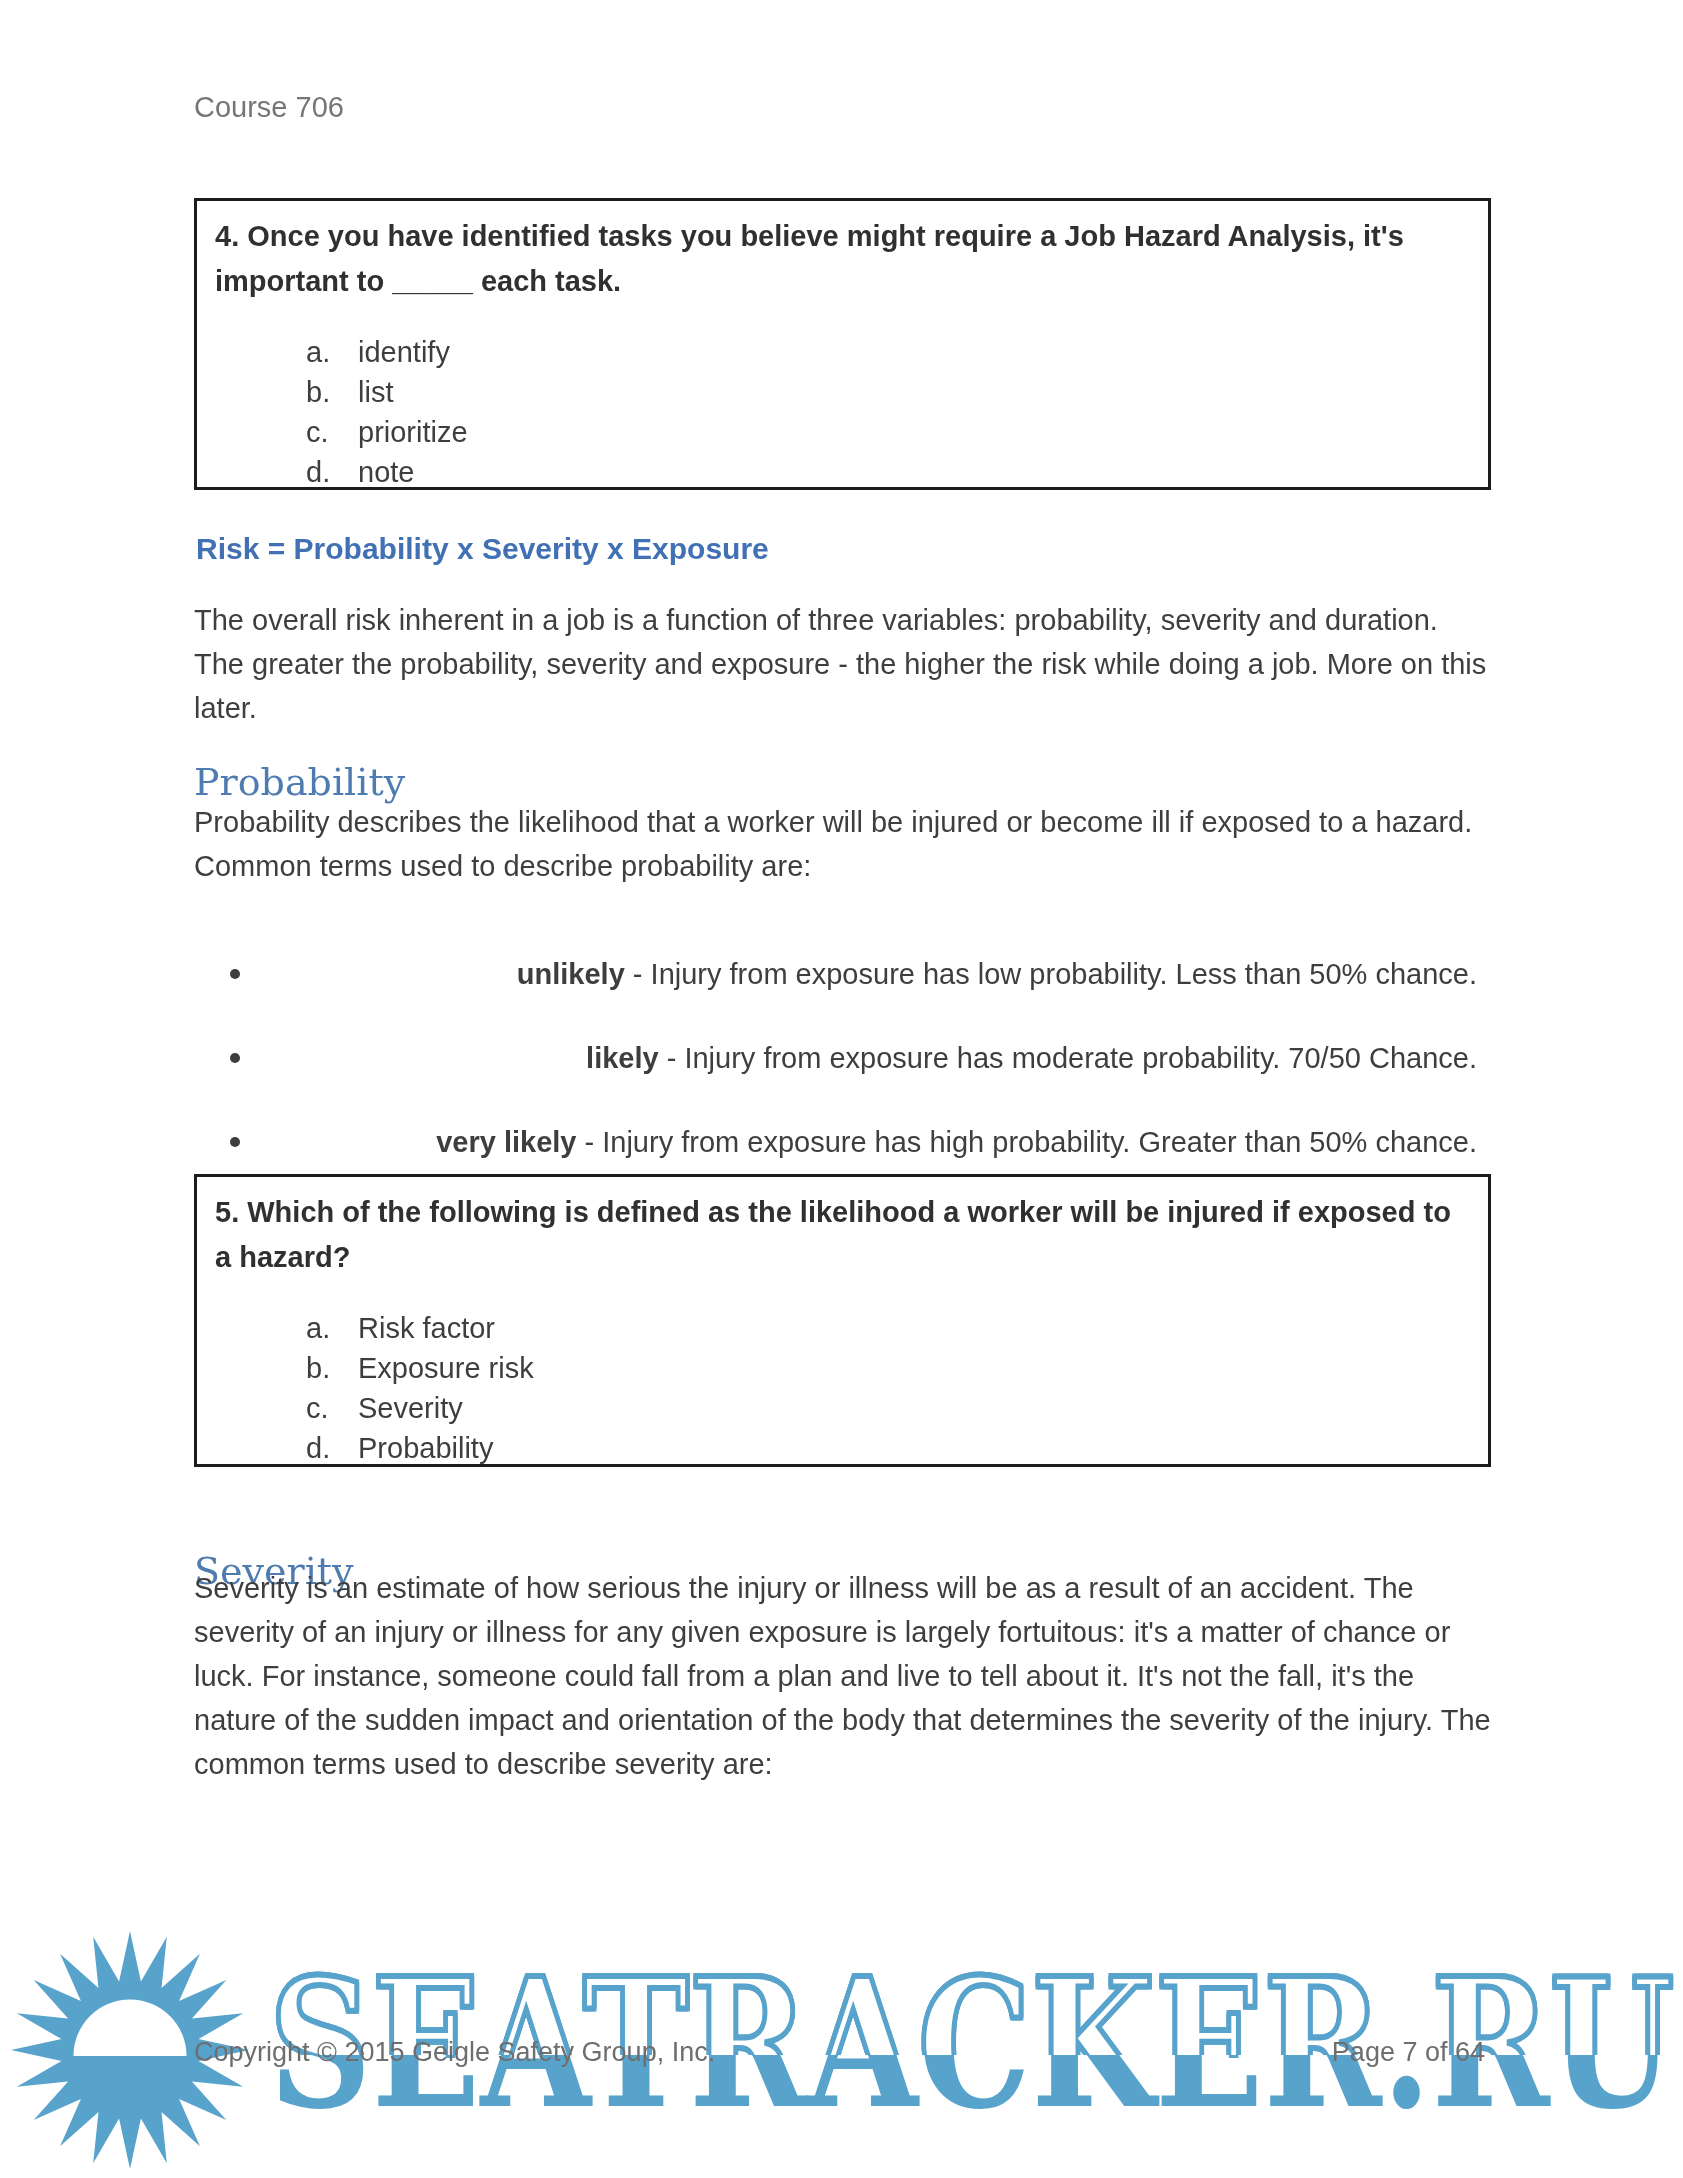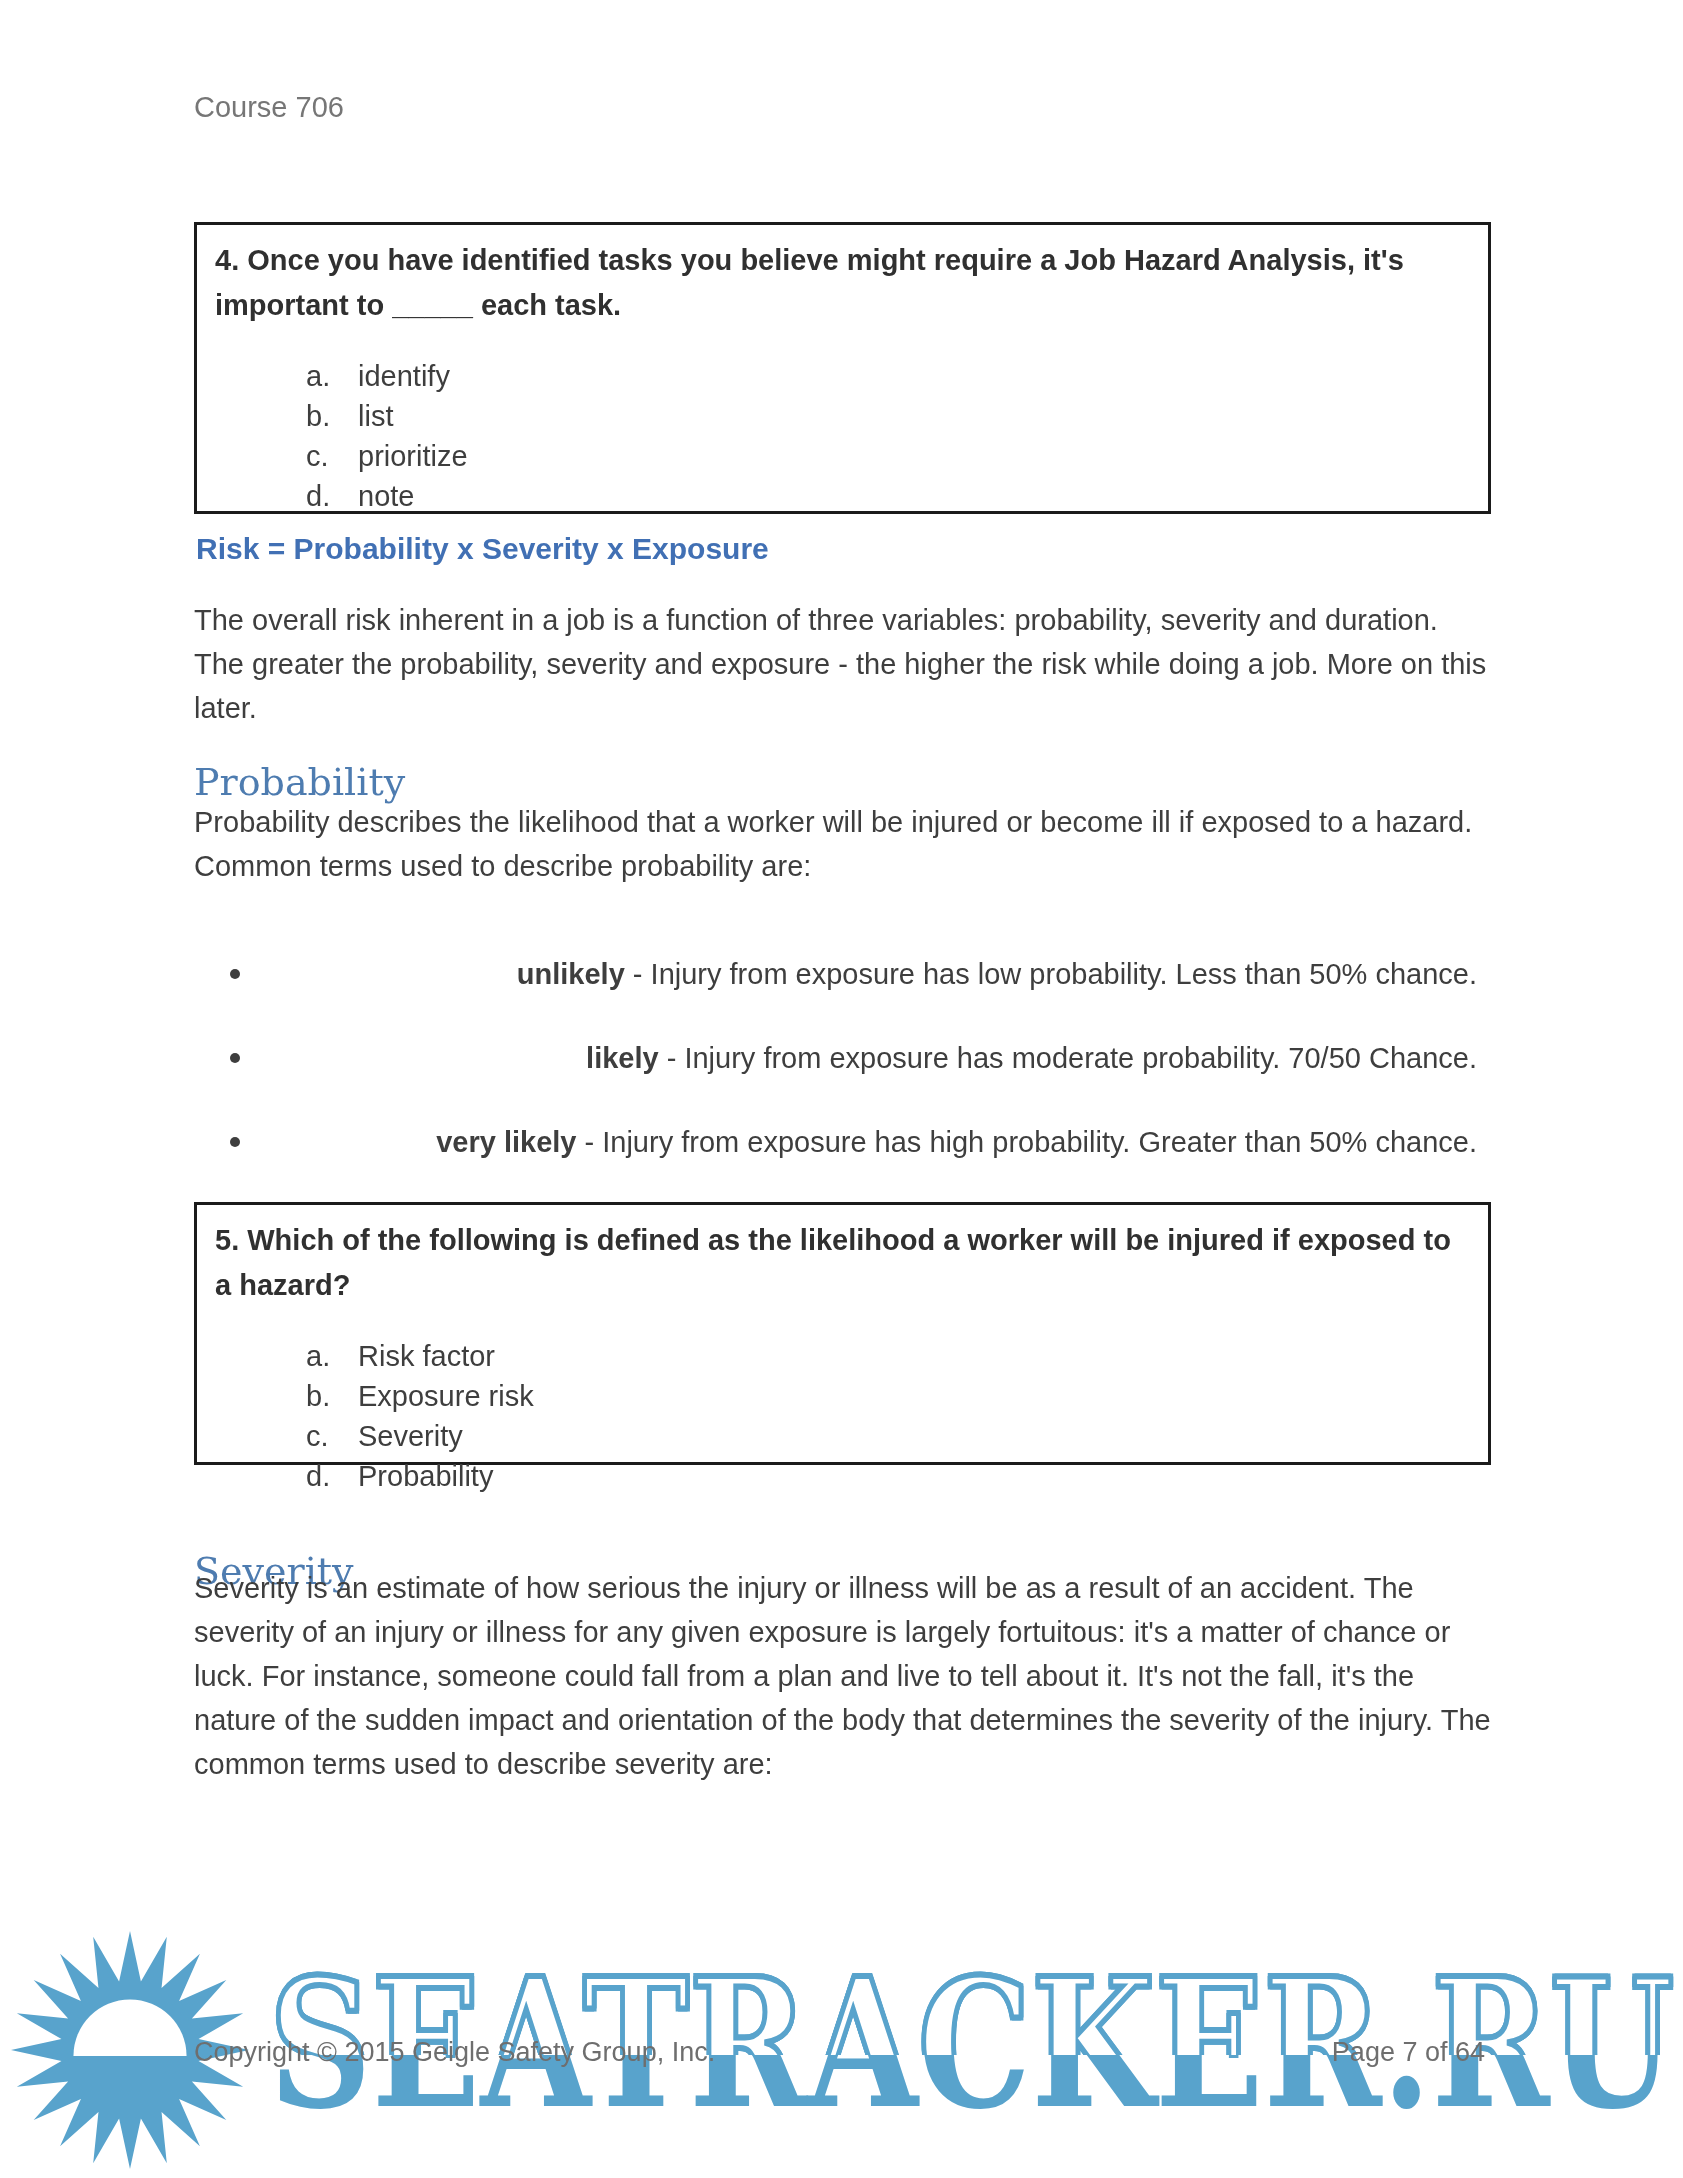--- a/index.html
+++ b/index.html
@@ -8,22 +8,22 @@
     overflow:hidden;font-family:"Liberation Sans",sans-serif;color:#3e3e3e;
   }
   .abs{position:absolute;}
 
   .course-header{left:194px;top:91px;font-size:29px;color:#767676;}
 
   .qbox{
     left:194px;width:1297px;border:3px solid #1b1b1b;background:#fff;
     box-sizing:border-box;padding:13px 18px 0 18px;
   }
-  .qbox.q4{top:198px;height:292px;margin-top:24px;}
-  .qbox.q5{top:1202px;height:263px;}
+  .qbox.q4{top:198px;height:292px;}
+  .qbox.q5{top:1174px;height:293px;}
   .q-prompt{font-weight:bold;font-size:29px;line-height:45px;color:#303030;}
   .q-options{list-style:none;margin:28px 0 0 0;padding:0;}
   .q-options li{font-size:29px;line-height:40px;color:#3e3e3e;padding-left:91px;}
   .opt-letter{display:inline-block;width:52px;}
 
   .formula-heading{left:196px;top:532px;font-size:30px;font-weight:bold;color:#4170b4;}
 
   .body-par{left:194px;width:1297px;font-size:29px;line-height:44px;color:#3e3e3e;}
   .par-risk{top:598px;}
   .par-probability{top:800px;}

